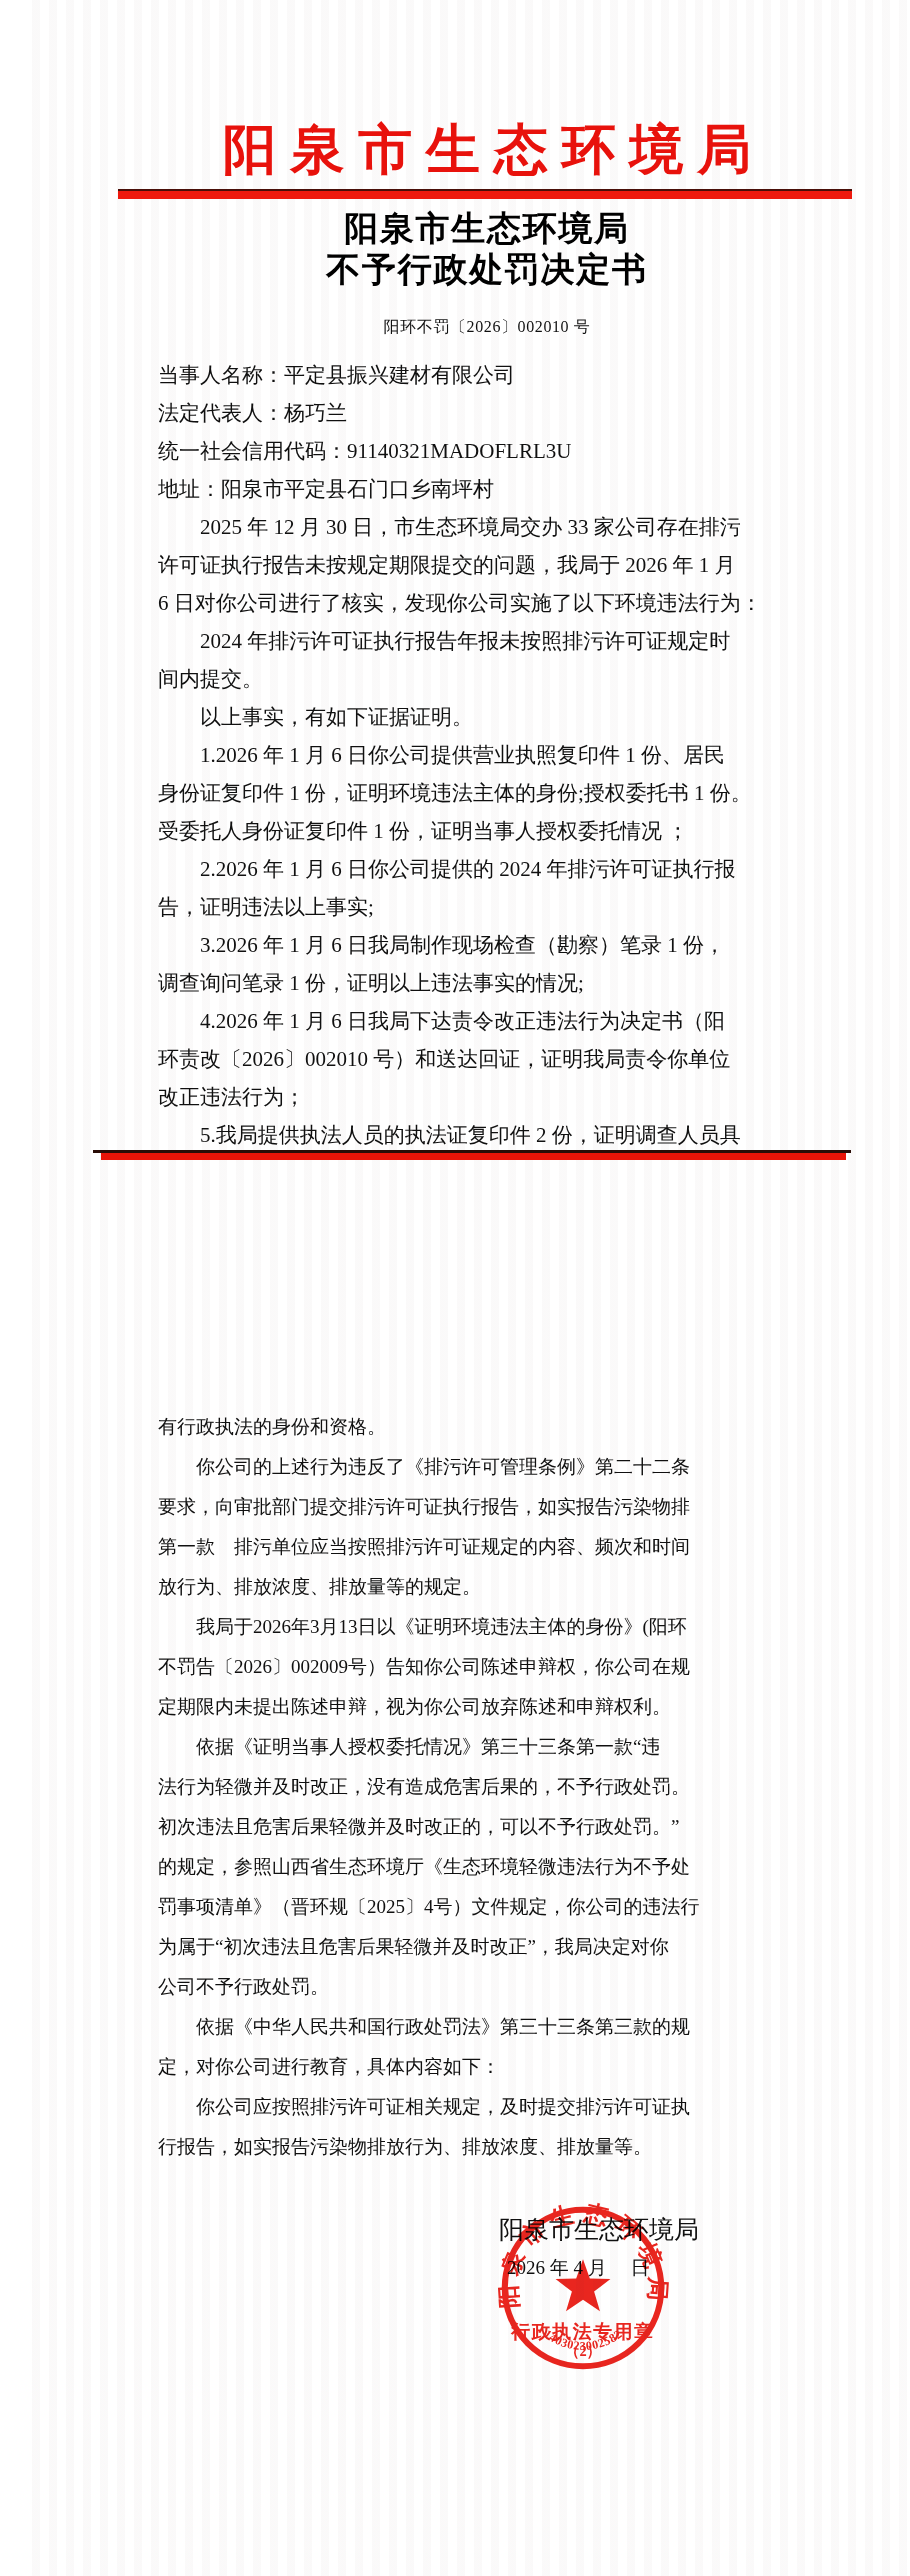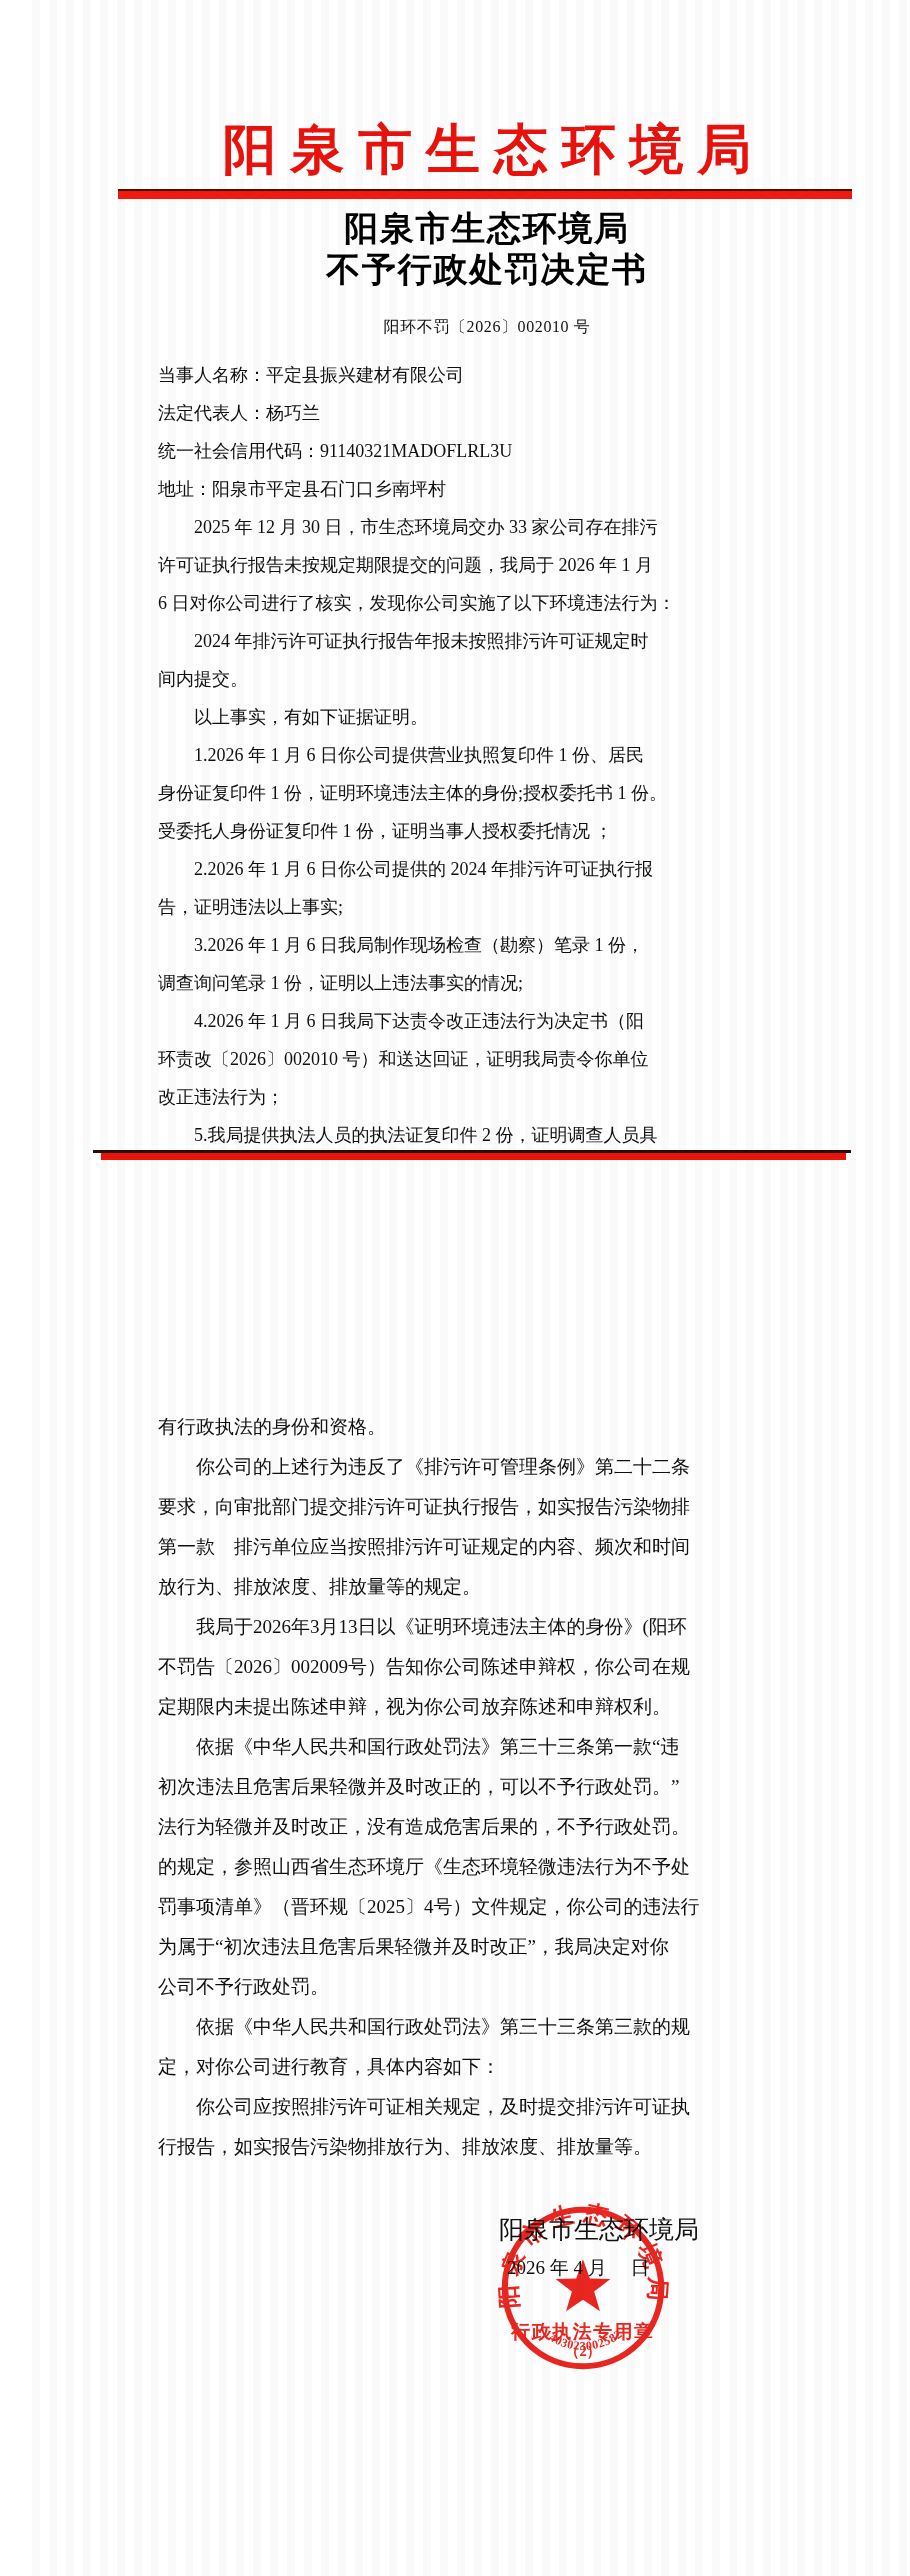--- a/index.html
+++ b/index.html
@@ -53,21 +53,21 @@
     position: absolute;
     top: 317px; left: 0; right: 0;
     text-align: center;
     font-size: 16px;
     letter-spacing: 0.6px;
     white-space: pre;
   }
 
   
   .body-block { position: absolute; left: 126px; width: 689px; }
-  .body-page1 { top: 356px;  font-size: 18px; line-height: 38px; }
+  .body-page1 { top: 356px;  font-size: 21px; line-height: 38px; }
   .body-page2 { top: 1407px; font-size: 19px; line-height: 40px; }
   .doc-line { white-space: pre; }
 
   
   .page-separator {
     position: absolute;
     top: 1150px; left: 61px;
     width: 758px; height: 11px;
   }
   .page-separator .sep-dark {
@@ -153,23 +153,23 @@
 
   <div class="body-block body-page2">
       <div class="doc-line">有行政执法的身份和资格。</div>
       <div class="doc-line">　　你公司的上述行为违反了《排污许可管理条例》第二十二条</div>
       <div class="doc-line">要求，向审批部门提交排污许可证执行报告，如实报告污染物排</div>
       <div class="doc-line">第一款　排污单位应当按照排污许可证规定的内容、频次和时间</div>
       <div class="doc-line">放行为、排放浓度、排放量等的规定。</div>
       <div class="doc-line">　　我局于2026年3月13日以《证明环境违法主体的身份》(阳环</div>
       <div class="doc-line">不罚告〔2026〕002009号）告知你公司陈述申辩权，你公司在规</div>
       <div class="doc-line">定期限内未提出陈述申辩，视为你公司放弃陈述和申辩权利。</div>
-      <div class="doc-line">　　依据《中华人民共和国行政处罚法》第三十三条第一款“违</div>
+      <div class="doc-line">　　依据《证明当事人授权委托情况》第三十三条第一款“违</div>
+      <div class="doc-line">法行为轻微并及时改正，没有造成危害后果的，不予行政处罚。</div>
       <div class="doc-line">初次违法且危害后果轻微并及时改正的，可以不予行政处罚。”</div>
-      <div class="doc-line">法行为轻微并及时改正，没有造成危害后果的，不予行政处罚。</div>
       <div class="doc-line">的规定，参照山西省生态环境厅《生态环境轻微违法行为不予处</div>
       <div class="doc-line">罚事项清单》（晋环规〔2025〕4号）文件规定，你公司的违法行</div>
       <div class="doc-line">为属于“初次违法且危害后果轻微并及时改正”，我局决定对你</div>
       <div class="doc-line">公司不予行政处罚。</div>
       <div class="doc-line">　　依据《中华人民共和国行政处罚法》第三十三条第三款的规</div>
       <div class="doc-line">定，对你公司进行教育，具体内容如下：</div>
       <div class="doc-line">　　你公司应按照排污许可证相关规定，及时提交排污许可证执</div>
       <div class="doc-line">行报告，如实报告污染物排放行为、排放浓度、排放量等。</div>
     </div>
 

